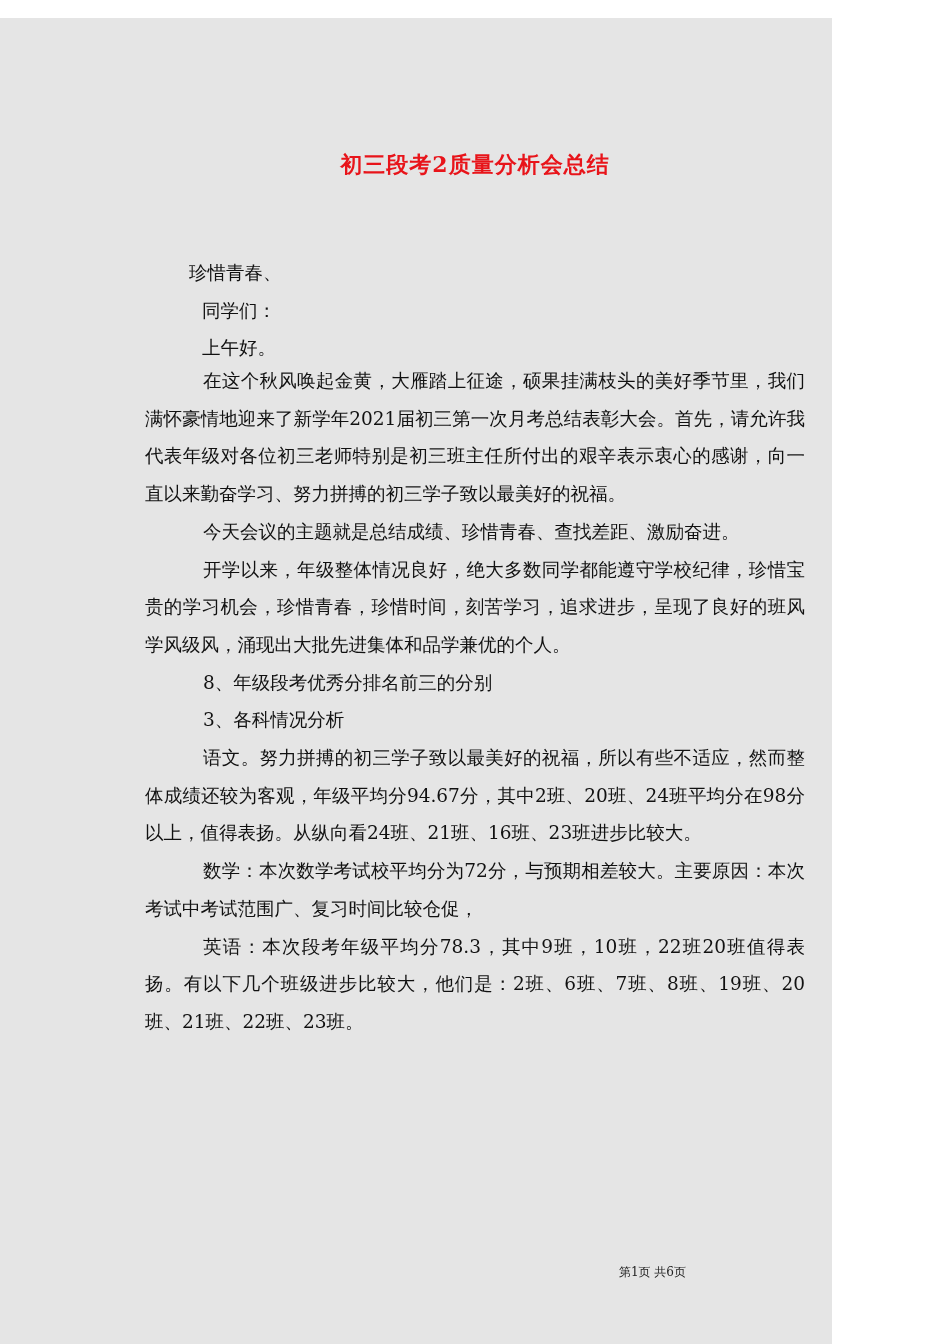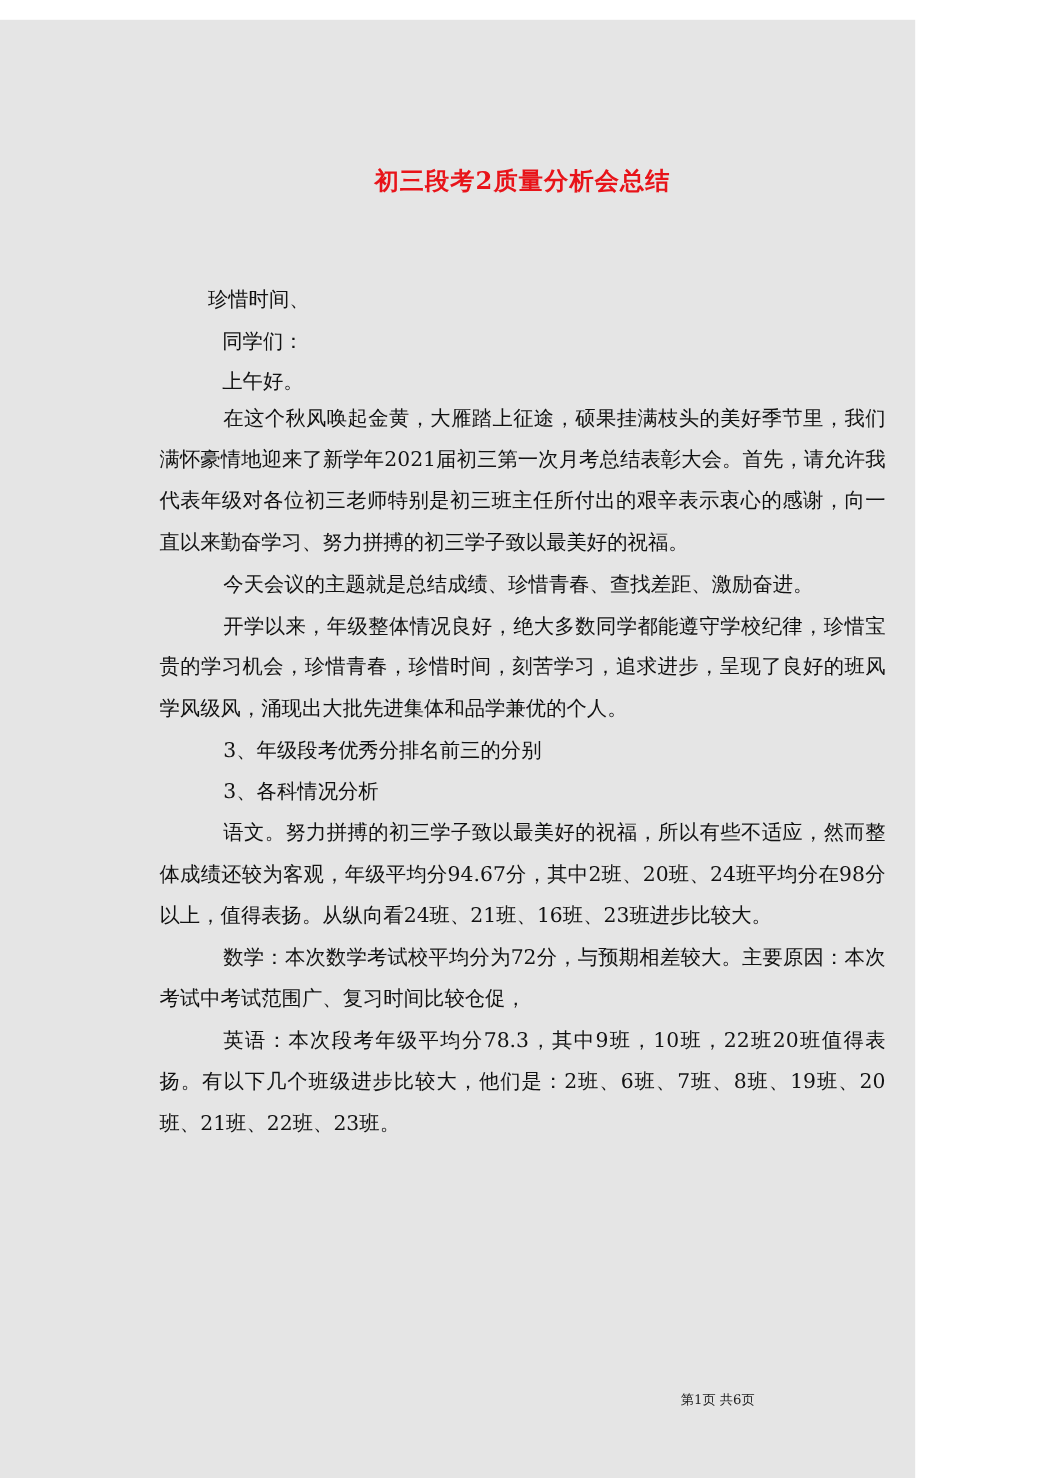--- a/index.html
+++ b/index.html
@@ -12,29 +12,29 @@
     .body-block { position: absolute; left: 145px; width: 660px; }
     .para { font-size: 18.5px; line-height: 37.7px; text-align: justify; text-indent: 58px; margin: 0; color: #111; }
     .footer { position: absolute; right: 146px; top: 1246px; font-size: 12px; color: #222; }
   </style>
 </head>
 <body>
 
 <div class="page">
   <div class="title">初三段考2质量分析会总结</div>
 
-  <div class="line" style="left:189px; top:243px;">珍惜时间、</div>
+  <div class="line" style="left:189px; top:243px;">珍惜青春、</div>
   <div class="line" style="left:202px; top:281px;">同学们：</div>
   <div class="line" style="left:202px; top:318px;">上午好。</div>
 
   <div class="body-block" style="top:344px;">
     <p class="para">在这个秋风唤起金黄，大雁踏上征途，硕果挂满枝头的美好季节里，我们满怀豪情地迎来了新学年2021届初三第一次月考总结表彰大会。首先，请允许我代表年级对各位初三老师特别是初三班主任所付出的艰辛表示衷心的感谢，向一直以来勤奋学习、努力拼搏的初三学子致以最美好的祝福。</p>
     <p class="para">今天会议的主题就是总结成绩、珍惜青春、查找差距、激励奋进。</p>
     <p class="para">开学以来，年级整体情况良好，绝大多数同学都能遵守学校纪律，珍惜宝贵的学习机会，珍惜青春，珍惜时间，刻苦学习，追求进步，呈现了良好的班风学风级风，涌现出大批先进集体和品学兼优的个人。</p>
-    <p class="para">3、年级段考优秀分排名前三的分别</p>
+    <p class="para">8、年级段考优秀分排名前三的分别</p>
     <p class="para">3、各科情况分析</p>
     <p class="para">语文。努力拼搏的初三学子致以最美好的祝福，所以有些不适应，然而整体成绩还较为客观，年级平均分94.67分，其中2班、20班、24班平均分在98分以上，值得表扬。从纵向看24班、21班、16班、23班进步比较大。</p>
     <p class="para">数学：本次数学考试校平均分为72分，与预期相差较大。主要原因：本次考试中考试范围广、复习时间比较仓促，</p>
     <p class="para">英语：本次段考年级平均分78.3，其中9班，10班，22班20班值得表扬。有以下几个班级进步比较大，他们是：2班、6班、7班、8班、19班、20班、21班、22班、23班。</p>
   </div>
 
   <div class="footer">第1页 共6页</div>
 </div>
 
 </body></html>

